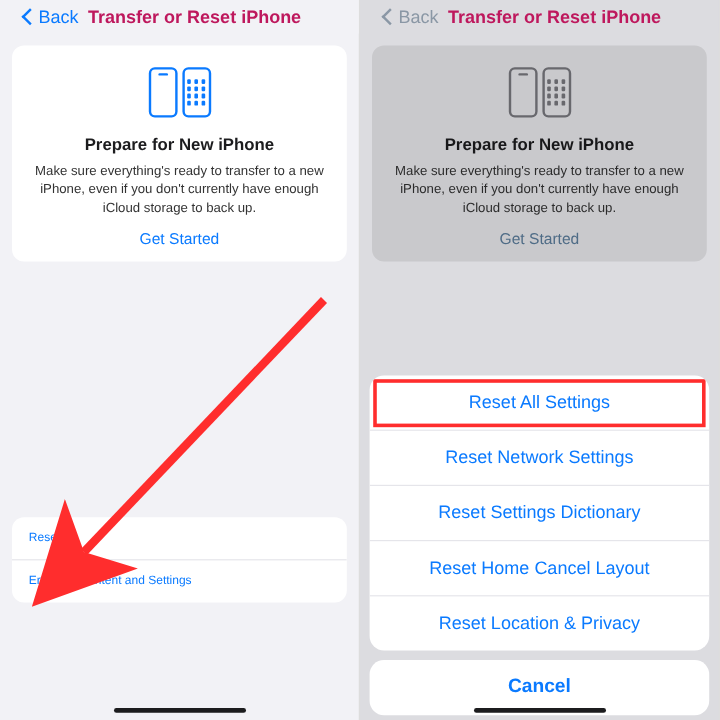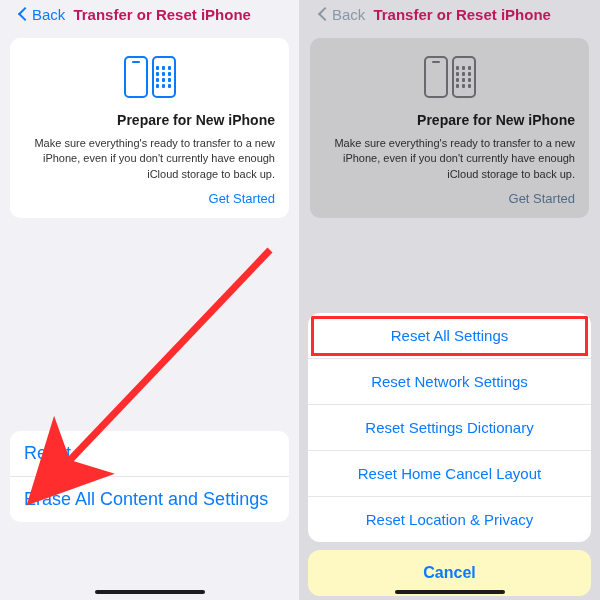--- a/index.html
+++ b/index.html
@@ -47,21 +47,21 @@
     font-weight: 600;
     font-size: 15px;
     color: #be185d;
     margin-left: -20px;
   }
   .main { padding: 10px; }
   .card {
     background: #fff;
     border-radius: 10px;
     padding: 18px 14px 12px 14px;
-    text-align: right;
+    text-align: center;
   }
   .screen.dimmed .card { background: #ececf0; }
   .phones-icon {
     display: flex;
     justify-content: center;
     gap: 4px;
     margin-bottom: 14px;
   }
   .phone {
     width: 24px; height: 42px;
@@ -112,21 +112,21 @@
   .screen.dimmed .card-link { color: #5d7f9e; }
   .list {
     margin: 18px 0 0 0;
     background: #fff;
     border-radius: 10px;
     overflow: hidden;
   }
   .row {
     padding: 12px 14px;
     color: #0a7aff;
-    font-size: 18px;
+    font-size: 10px;
     border-bottom: 1px solid #e5e5ea;
     text-align: left;
   }
   .row:last-child { border-bottom: none; }
   .home-indicator {
     position: absolute;
     bottom: 6px;
     left: 50%;
     transform: translateX(-50%);
     width: 110px;
@@ -151,21 +151,21 @@
     color: #0a7aff;
     font-size: 15px;
     border-bottom: 1px solid #e5e5ea;
   }
   .sheet-item:last-child { border-bottom: none; }
   .sheet-item.highlighted {
     outline: 3px solid #ff2d2d;
     outline-offset: -6px;
   }
   .sheet-cancel {
-    background: #fef9c3;
+    background: #ffffff;
     border-radius: 12px;
     padding: 14px 0;
     text-align: center;
     color: #0a7aff;
     font-size: 16px;
     font-weight: 600;
   }
   
   .arrow-svg {
     position: absolute;

